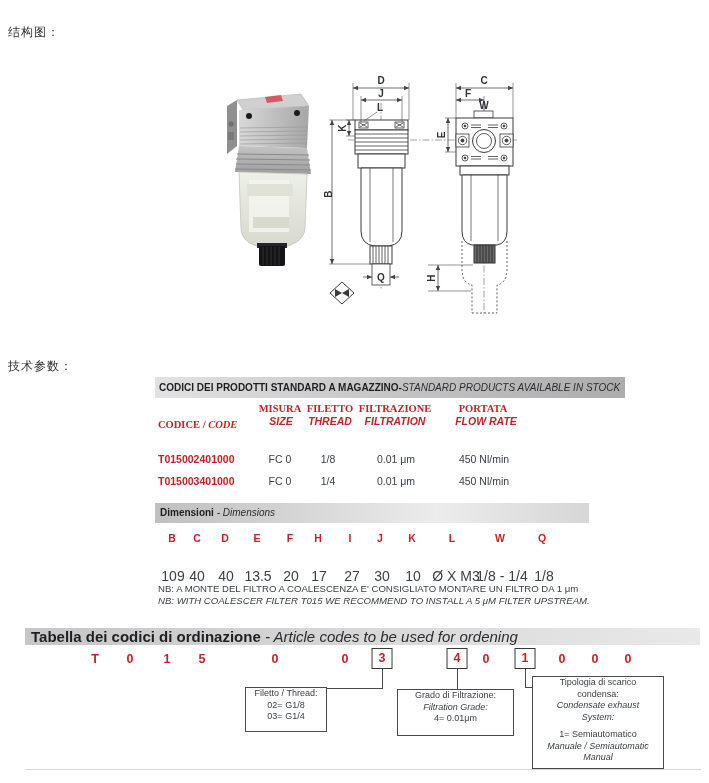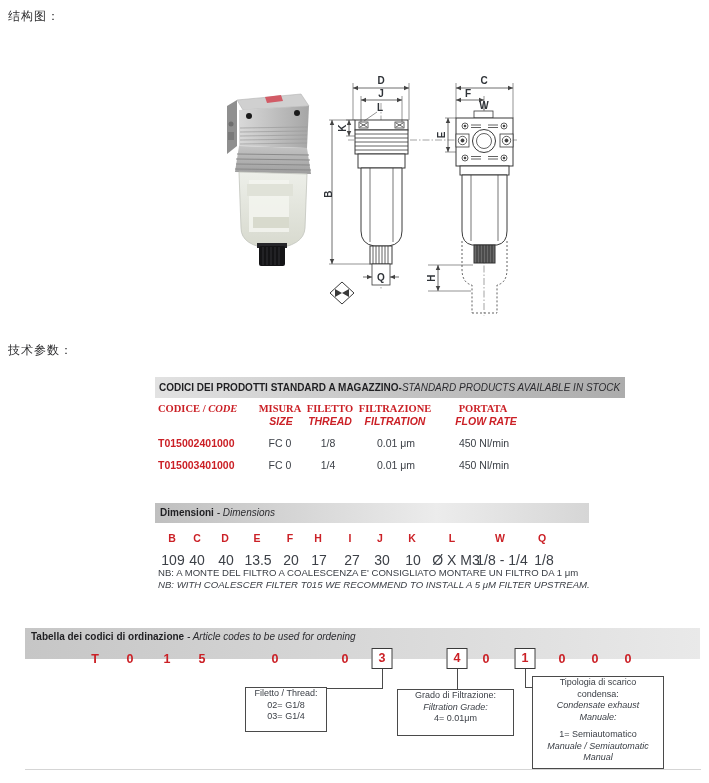--- a/index.html
+++ b/index.html
@@ -1,29 +1,29 @@
 <!DOCTYPE html>
 <html><head>
 <meta charset="utf-8">
 <style>
   html,body{margin:0;padding:0;background:#fff;}
   body{width:709px;height:783px;position:relative;overflow:hidden;
        font-family:"Liberation Sans","DejaVu Sans",sans-serif;color:#3c4047;}
   .abs{position:absolute;}
-  .nowrap{white-space:nowrap;}
+  .nowrap{white-space:nowrap;margin-top:16px;}
   .cn{font-size:12px;color:#2f2f31;letter-spacing:1px;}
   .ital{font-style:italic;}
   .ctr{transform:translateX(-50%);text-align:left;}
   
   .bar{box-sizing:border-box;font-size:10px;white-space:nowrap;overflow:hidden;}
   .bar-stock{left:155px;top:377px;width:470px;height:21px;line-height:21px;padding-left:4px;
              background:linear-gradient(90deg,#e2e2e2 0%,#c2c2c2 55%,#acacac 100%);}
   .bar-dim{left:155px;top:503px;width:434px;height:20px;line-height:20px;padding-left:5px;
            background:linear-gradient(90deg,#bfbfbf 0%,#ececec 65%,#d6d6d6 100%);}
-  .bar-order{left:25px;top:628px;width:675px;height:31px;line-height:17px;padding-left:6px;font-size:10px;
+  .bar-order{left:25px;top:628px;width:675px;height:17px;line-height:17px;padding-left:6px;font-size:15px;
              background:linear-gradient(90deg,#c6c6c6 0%,#e9e9e9 100%);}
   .bar .tb{font-weight:bold;color:#1f1f22;}
   .bar .ti{font-style:italic;color:#2c2c30;}
   .th{font-weight:bold;color:#cb2026;font-size:10.5px;font-family:Liberation Serif, serif;}
   .thi{font-style:italic;font-weight:bold;color:#cb2026;font-size:10.5px;}
   .cell{font-size:10.5px;color:#3c4047;}
   .codecell{font-size:10.5px;font-weight:bold;color:#cb2026;}
   .dimh{font-weight:bold;color:#cb2026;font-size:10.5px;}
   .dimv{font-size:14px;color:#3c4047;}
   .note{font-size:9.6px;color:#3c4047;}
@@ -311,20 +311,20 @@
 </div>
 <div class="abs obox" style="left:397px;top:689px;width:117px;height:47px">
   <div>Grado di Filtrazione:</div>
   <div class="ital">Filtration Grade:</div>
   <div>4= 0.01μm</div>
 </div>
 <div class="abs obox" style="left:532px;top:676px;width:132px;height:93px">
   <div>Tipologia di scarico</div>
   <div>condensa:</div>
   <div class="ital">Condensate exhaust</div>
-  <div class="ital">Manuale:</div>
+  <div class="ital">System:</div>
   <div style="height:6px"></div>
   <div>1= Semiautomatico</div>
   <div class="ital">Manuale / Semiautomatic</div>
   <div class="ital">Manual</div>
 </div>
 
 <div class="abs rule" style="left:25px;top:769px;width:676px;height:1px"></div>
 
 </body></html>

